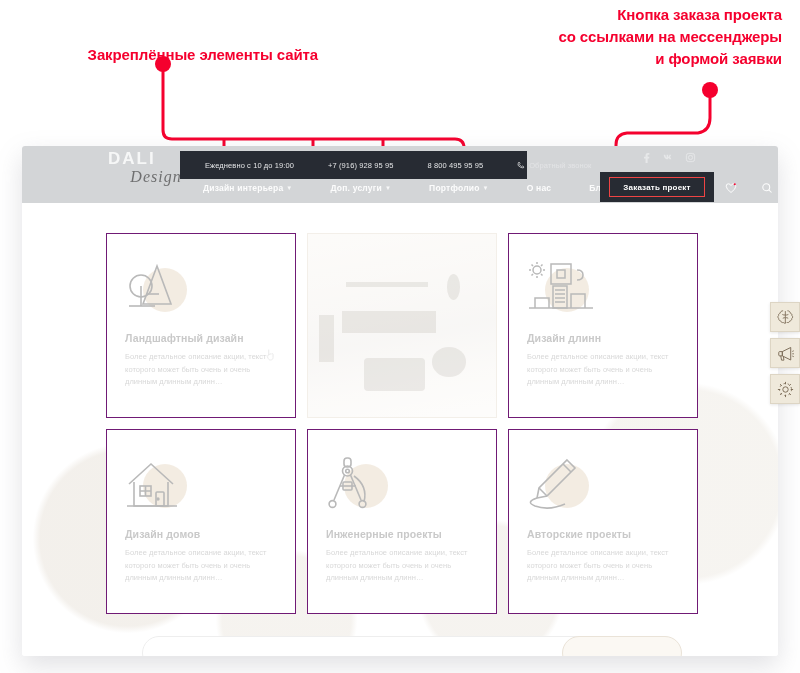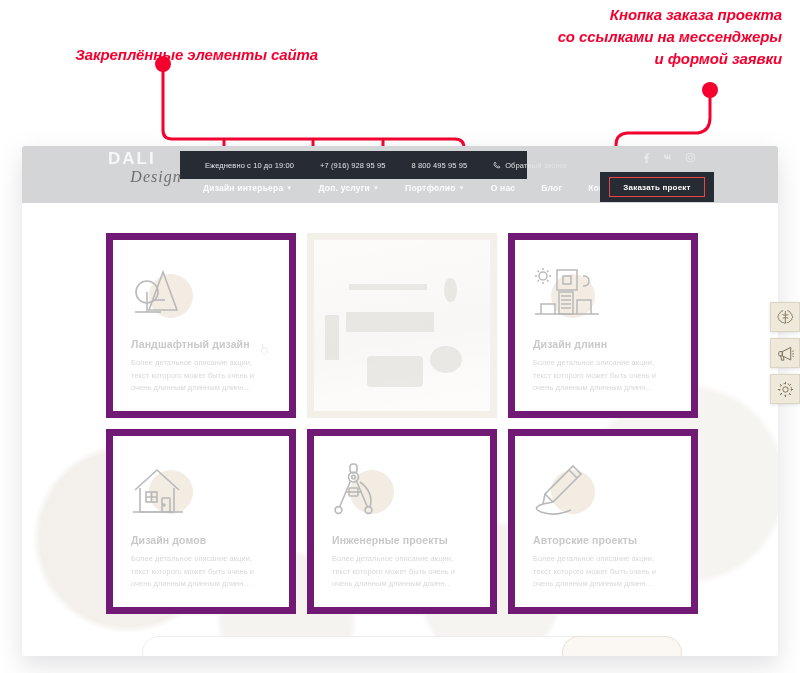--- a/index.html
+++ b/index.html
@@ -9,21 +9,20 @@
     font-family: "Liberation Sans", sans-serif;
     overflow: hidden;
   }
   #stage { position: relative; width: 800px; height: 673px; }
 
   
   .anno {
     position: absolute;
     color: #f5002e;
     font-family: "Liberation Sans", sans-serif;
-    font-style: italic;
     font-weight: bold;
     font-size: 15px;
     line-height: 22px;
     letter-spacing: -0.1px;
     white-space: pre-line;
   }
   .anno-left  { left: 28px;  top: 44px;  width: 290px; text-align: right; }
   .anno-right { right: 18px; top: 4px;   width: 320px; text-align: right; }
   .anno-calc  { left: 452px; top: 310px; width: 180px; text-align: right; }
   .anno-sale  { left: 452px; top: 344px; width: 180px; text-align: right; }
@@ -59,35 +58,35 @@
     font-family: "Liberation Serif", serif;
     font-style: italic; font-size: 16px; letter-spacing: 1px;
     color: #404040; opacity: .8; text-align: center; line-height: 18px;
   }
 
   
   .topbar {
     position: absolute; left: 158px; top: 5px;
     height: 28px; width: 347px;
     background: #272b33;
-    display: flex; align-items: center; gap: 4px;
+    display: flex; align-items: center; gap: 12px;
     padding: 0 14px;
     z-index: 4;
   }
   .topbar-item {
     color: #e3e4e6; font-size: 7.5px; letter-spacing: .1px;
     white-space: nowrap; padding: 0 11px;
     display: flex; align-items: center; gap: 4px;
   }
   .phone-ico { width: 8px; height: 8px; display: inline-block; opacity: .9; }
 
   
   .nav {
     position: absolute; left: 170px; top: 33px;
-    display: flex; align-items: center; gap: 4px;
+    display: flex; align-items: center; gap: 16px;
     height: 17px;
   }
   .nav a {
     color: #ffffff; font-size: 8.5px; font-weight: bold;
     letter-spacing: .2px; text-decoration: none;
     padding: 0 11px; white-space: nowrap;
     display: flex; align-items: center; gap: 3px;
     opacity: .95;
   }
   .caret { font-size: 6px; opacity: .85; }
@@ -126,21 +125,21 @@
       radial-gradient(circle at 35% 92%, rgba(228,221,210,.35) 0 10%, transparent 11%);
   }
   .grid {
     position: absolute; left: 84px; top: 30px;
     width: 592px;
     display: grid; grid-template-columns: repeat(3, 190px);
     gap: 11px;
   }
   .card {
     height: 185px; background: #fff;
-    border: 7px solid #701a75;
+    border: 1px solid #701a75;
     padding: 22px 18px 14px;
     position: relative; overflow: hidden;
   }
   .card.photo { padding: 0; border-color: #f3efe9; }
   .card-photo-inner {
     position: absolute; inset: 0;
     background:
       linear-gradient(rgba(255,255,255,.80), rgba(255,255,255,.80)),
       linear-gradient(170deg, #f3ece3 0%, #e9e2d8 30%, #dcd6cf 55%, #efe9e1 78%, #f7f3ee 100%);
   }

